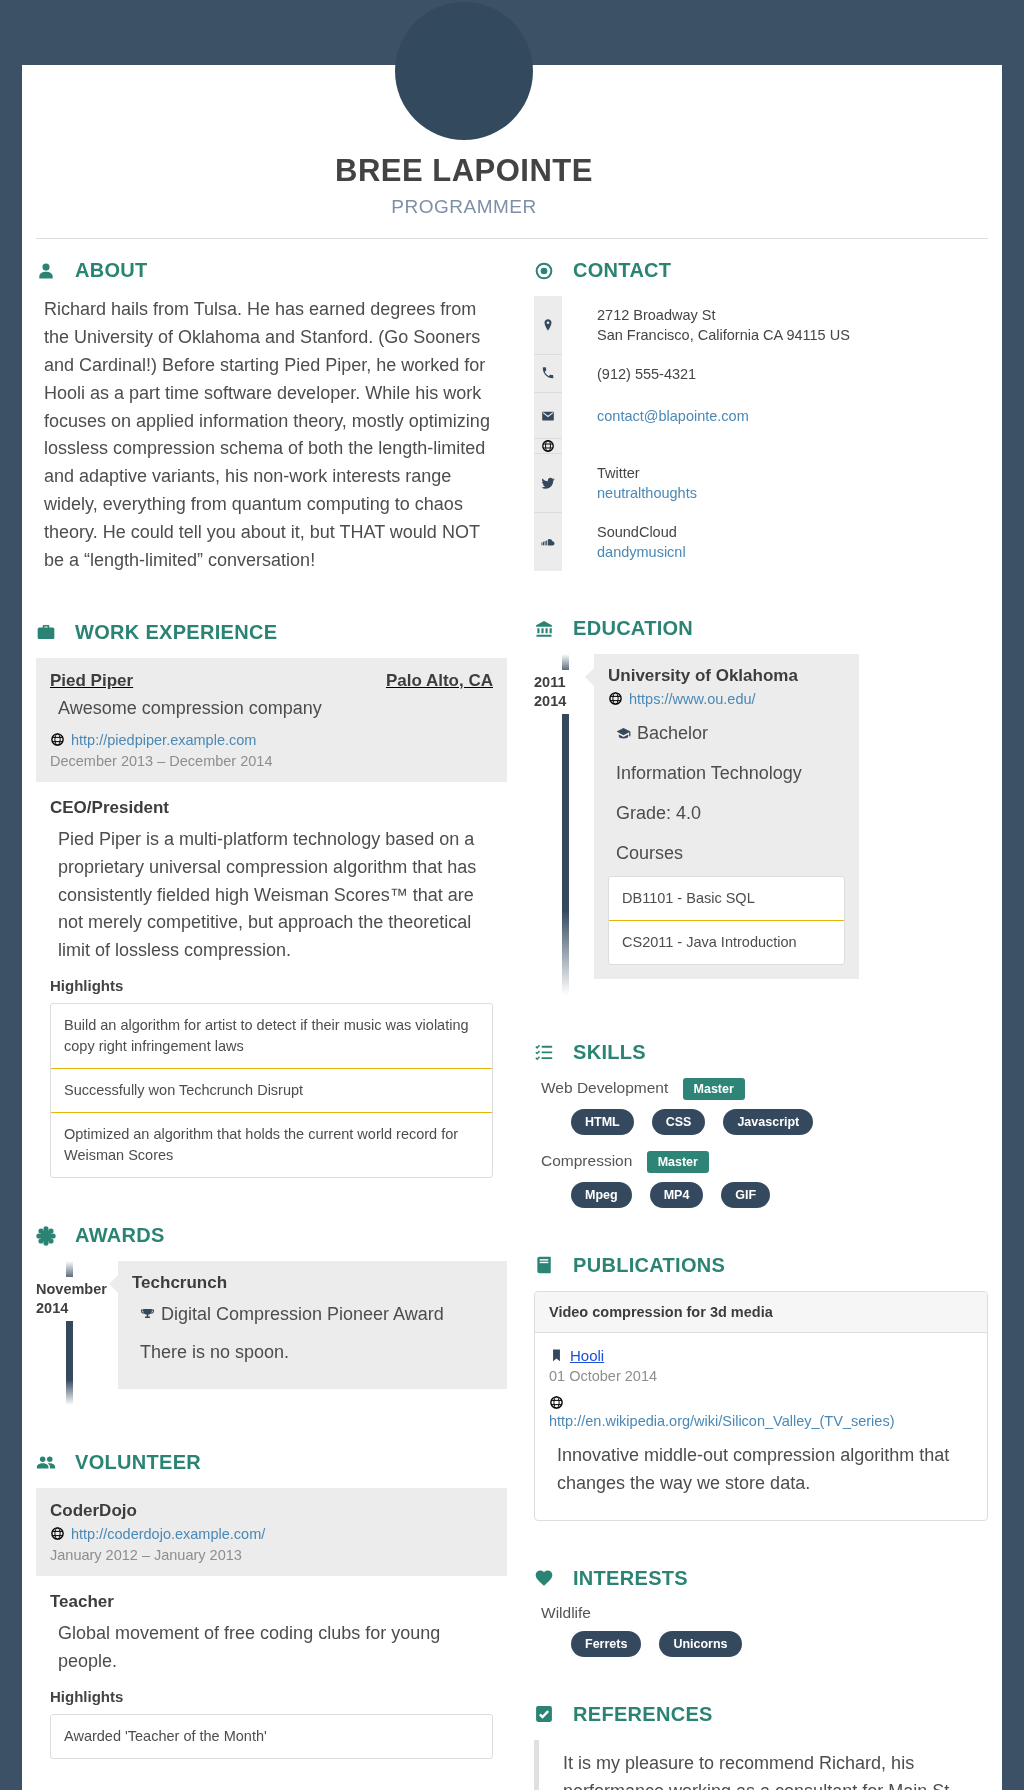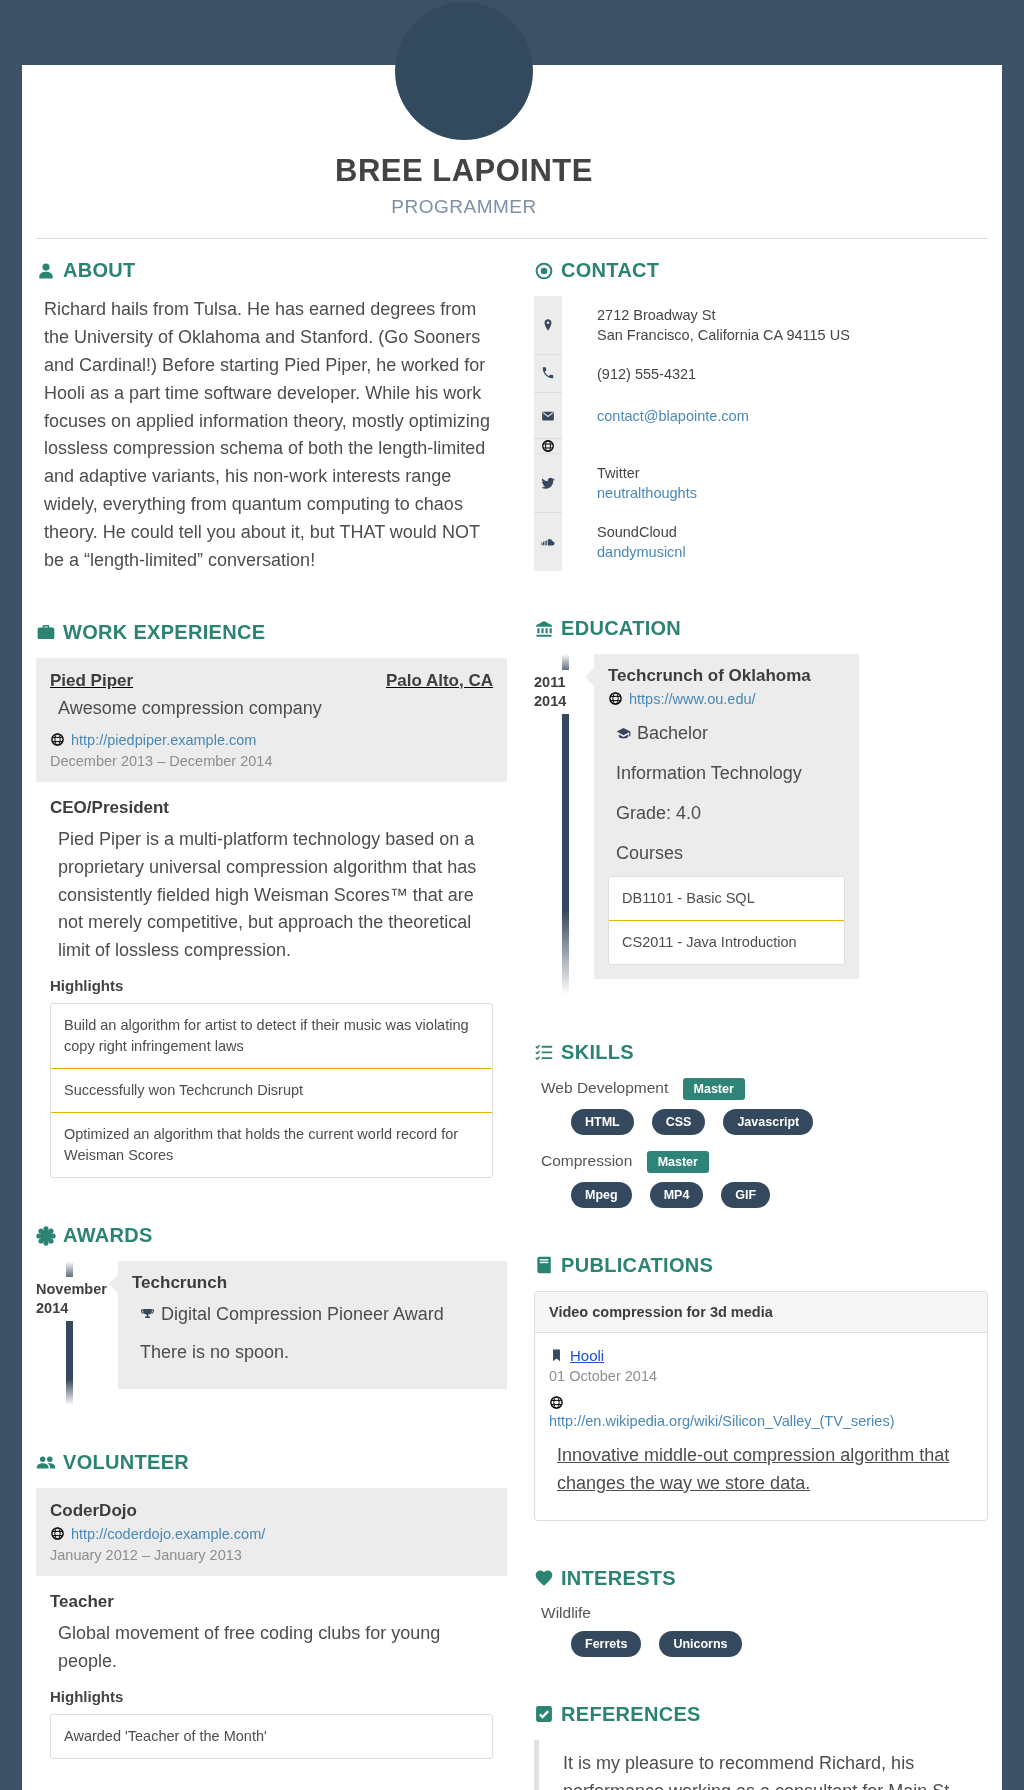--- a/index.html
+++ b/index.html
@@ -27,21 +27,21 @@
   .role { margin:7px 0 0; font-size:19px; font-weight:400; color:#7d90a7; letter-spacing:.5px; }
   .hdr-rule { border:0; border-top:1px solid #dddddd; margin:20px 0 0; }
 
   
   .columns { display:flex; padding-top:20px; }
   .col-left  { width:471px; margin-right:27px; flex:none; }
   .col-right { width:454px; flex:none; }
   section { margin-bottom:46px; }
 
   .sec-head {
-    display:flex; align-items:center; gap:7px;
+    display:flex; align-items:center; gap:19px;
     color:#2b8374; font-size:20px; font-weight:700; letter-spacing:.3px;
     margin:0 0 14px;
   }
   .sec-head svg { width:20px; height:20px; fill:#2b8374; flex:none; }
 
   p, .txt { font-size:18px; color:#4d4d4d; line-height:1.55; margin:8px; }
   .bold17 { font-size:17px; font-weight:700; color:#3d3d3d; }
   a { color:#4a88b5; text-decoration:none; font-size:14.5px; }
   .muted { color:#8e8e8e; font-size:14.5px; }
   .inline-ic { width:15px; height:15px; vertical-align:-2px; margin-right:6px; }
@@ -102,21 +102,21 @@
   }
 
   
   .pub-card { border:1px solid #dddddd; border-radius:4px; }
   .pub-head { background:#f6f6f6; border-bottom:1px solid #dddddd; padding:12px 14px;
               font-size:14.5px; font-weight:700; color:#3d3d3d; border-radius:4px 4px 0 0; }
   .pub-body { padding:14px; }
   .pub-pubr { font-size:15px; color:#1d4ed8;text-decoration:underline; }
   .pub-date { margin-top:4px; }
   .pub-globe { margin-top:10px; }
-  .pub-sum { margin-top:12px;text-decoration:underline; }
+  .pub-sum { margin-top:12px; }
 
   
   .quote { border-left:5px solid #e0e0e0; padding:2px 0 2px 16px; }
 
   
   .mt4 { margin-top:4px; } .mt8 { margin-top:8px; } .mt10 { margin-top:10px; } .mt12 { margin-top:12px; }
 </style>
 </head>
 <body>
 
@@ -420,21 +420,21 @@
         <div class="timeline">
           <div class="tl-col ed">
             <div class="tl-stub"></div>
             <div class="tl-label">
               <div>2011</div>
               <div>2014</div>
             </div>
             <div class="tl-line"></div>
           </div>
           <div class="tl-card ed-card">
-            <div class="bold17">Techcrunch of Oklahoma</div>
+            <div class="bold17">University of Oklahoma</div>
             <div class="mt4">
               <svg class="inline-ic ic-link" viewBox="0 0 24 24">
                   <use href="#i-globe"></use>
                 </svg><a href="#">https://www.ou.edu/</a>
             </div>
             <div class="mt12 txt">
               <svg class="inline-ic ic-navy" viewBox="0 0 24 24">
                   <use href="#i-grad-cap"></use>
                 </svg><span>Bachelor</span>
             </div>

